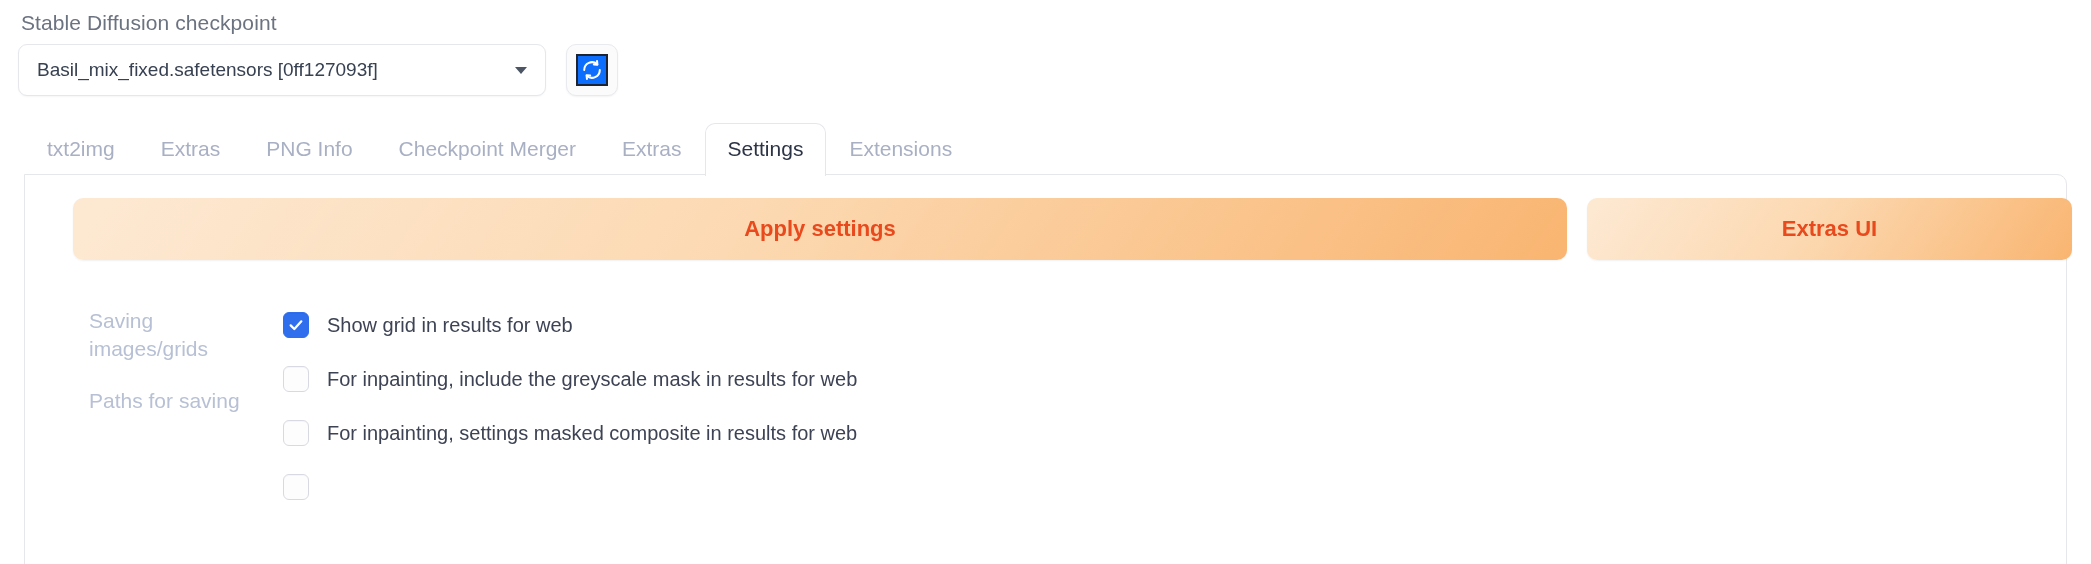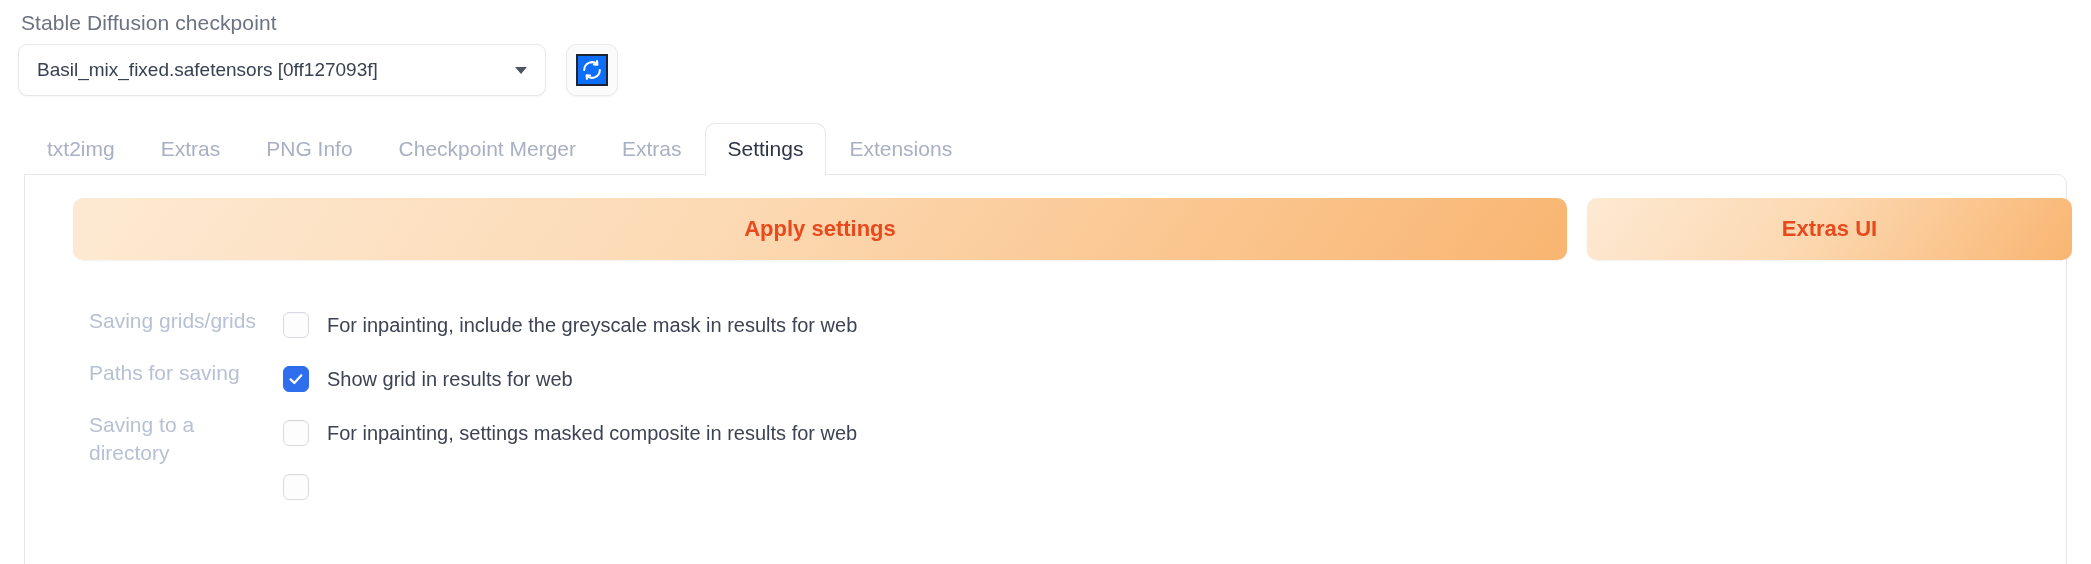--- a/index.html
+++ b/index.html
@@ -306,53 +306,50 @@
 
     <div class="action-row">
       <button class="btn-orange btn-apply">Apply settings</button>
       <button class="btn-orange btn-reload">Extras UI</button>
     </div>
 
     <div class="settings-body">
 
       <div class="nav-col">
         <div class="nav-item">
-          <span>Saving grids/grids</span>
+          <span>Saving images/grids</span>
         </div>
         <div class="nav-item">
           <span>Paths for saving</span>
         </div>
-        <div class="nav-item">
-          <span>Saving to a directory</span>
-        </div>
       </div>
 
       <div class="options-col">
-
-        <div class="check-row">
-          <span class="checkbox"></span>
-          <span class="check-label">For inpainting, include the greyscale mask in results for web</span>
-        </div>
 
         <div class="check-row">
           <span class="checkbox checked">
             <svg width="16" height="16" viewBox="0 0 24 24" fill="none" stroke="#ffffff" stroke-width="3.4" stroke-linecap="round" stroke-linejoin="round">
               <polyline points="4 12.5 9.5 18 20 6.5"></polyline>
             </svg>
           </span>
           <span class="check-label">Show grid in results for web</span>
         </div>
 
         <div class="check-row">
           <span class="checkbox"></span>
-          <span class="check-label">For inpainting, settings masked composite in results for web</span>
+          <span class="check-label">For inpainting, include the greyscale mask in results for web</span>
         </div>
 
         <div class="check-row">
           <span class="checkbox"></span>
+          <span class="check-label">For inpainting, settings masked composite in results for web</span>
+        </div>
+
+        <div class="check-row">
+          <span class="checkbox"></span>
         </div>
 
       </div>
     </div>
 
     <div class="watermark">CSDN @lys1335</div>
   </div>
 
 </div>
 

